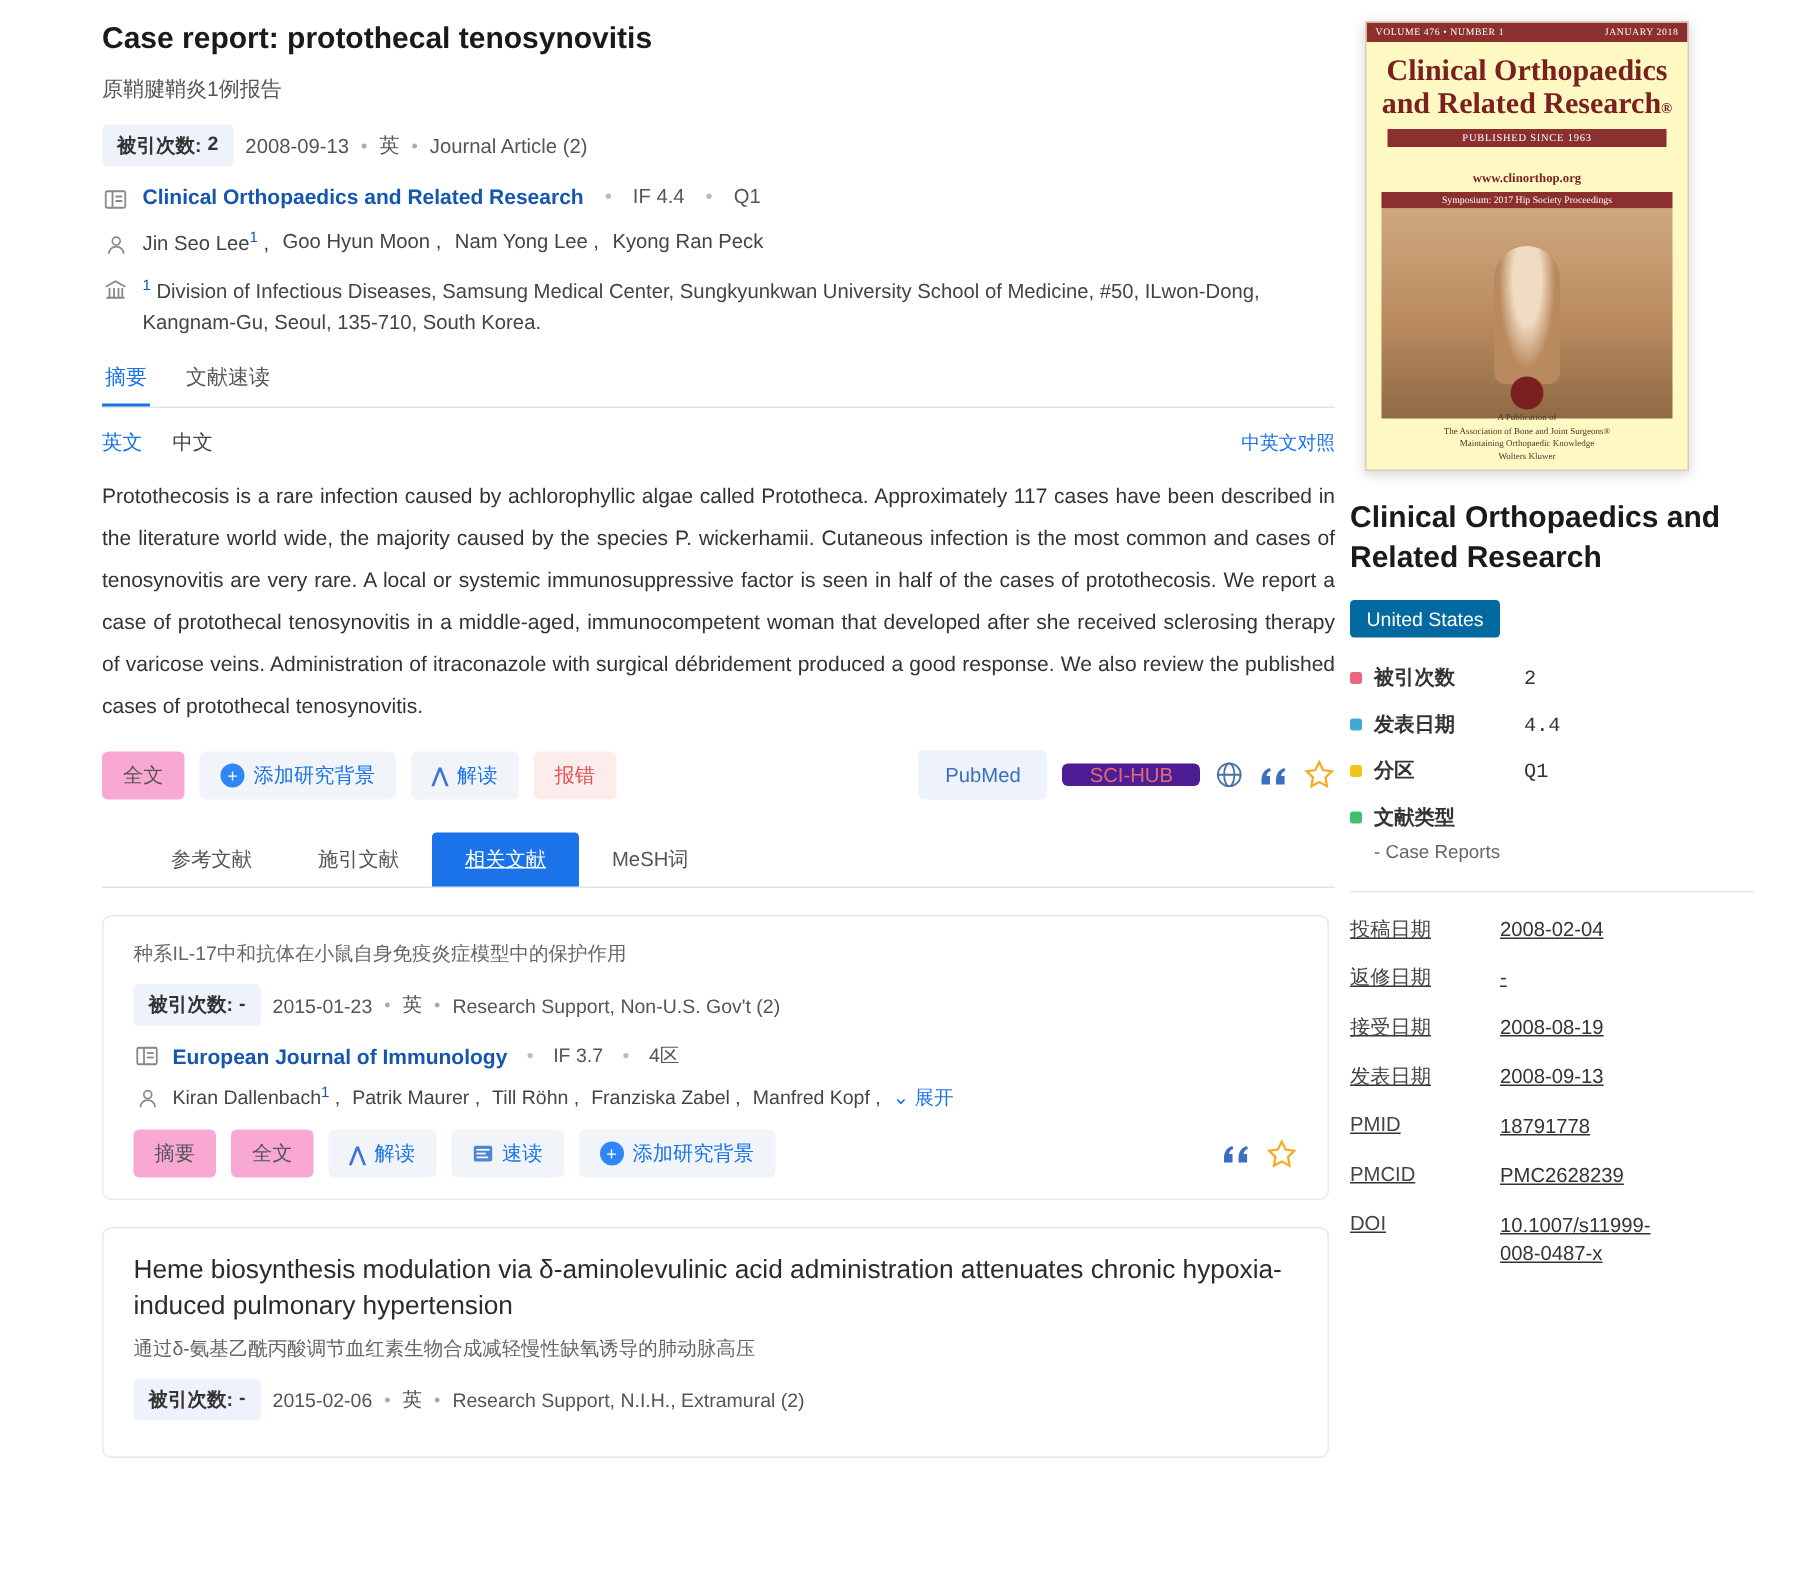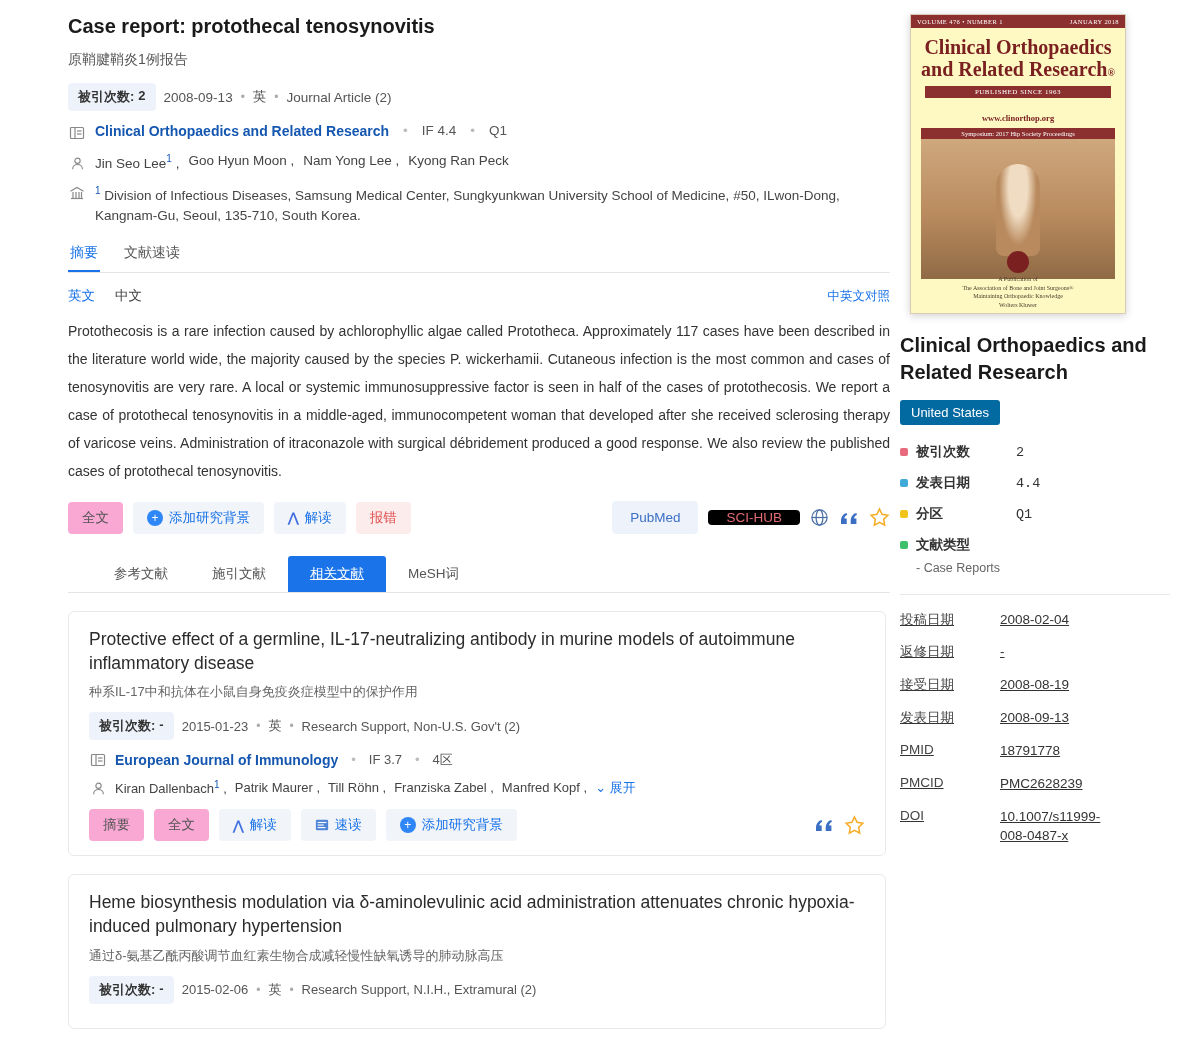--- a/index.html
+++ b/index.html
@@ -152,21 +152,21 @@
     border-radius: 4px;
     font-size: 13.5px;
     padding: 7px 14px;
     cursor: pointer;
     white-space: nowrap;
   }
   .btn-light { background: #f9a8d4; color: #555; }
   .btn-blue-text { background: #f1f4f9; color: #1a73e8; }
   .btn-red { background: #fdecec; color: #e05050; }
   .btn-pubmed { background: #eef3fb; color: #3b6fc4; padding: 9px 18px; }
-  .btn-scihub { background: #000000; color: #e36b74; padding: 0 18px; }
+  .btn-scihub { background: #4c1d95; color: #e36b74; padding: 0 18px; }
   .circ-plus {
     width: 16px; height: 16px; border-radius: 50%;
     background: #2f86f6; color: #fff;
     font-size: 12px; line-height: 16px; text-align: center;
     display: inline-block;
   }
   .ai-mark { color: #3f6fe0; font-weight: bold; font-size: 13px; }
   .sp { flex: 1; }
   .mini-icon { cursor: pointer; display: inline-flex; align-items: center; }
 
@@ -436,21 +436,20 @@
     </div>
 
     <div class="subtabs">
       <div class="subtab">参考文献</div>
       <div class="subtab">施引文献</div>
       <div class="subtab active">相关文献</div>
       <div class="subtab">MeSH词</div>
     </div>
 
     <div class="card">
-      <div class="card-title">Protective effect of a germline, IL-17-neutralizing antibody in murine models of autoimmune inflammatory disease</div>
       <div class="card-sub">种系IL-17中和抗体在小鼠自身免疫炎症模型中的保护作用</div>
       <div class="card-meta">
         <span class="cited-badge">
           <span>被引次数:</span>
           <span class="num">-</span>
         </span>
         <span>2015-01-23</span>
         <span class="dot">•</span>
         <span>英</span>
         <span class="dot">•</span>

